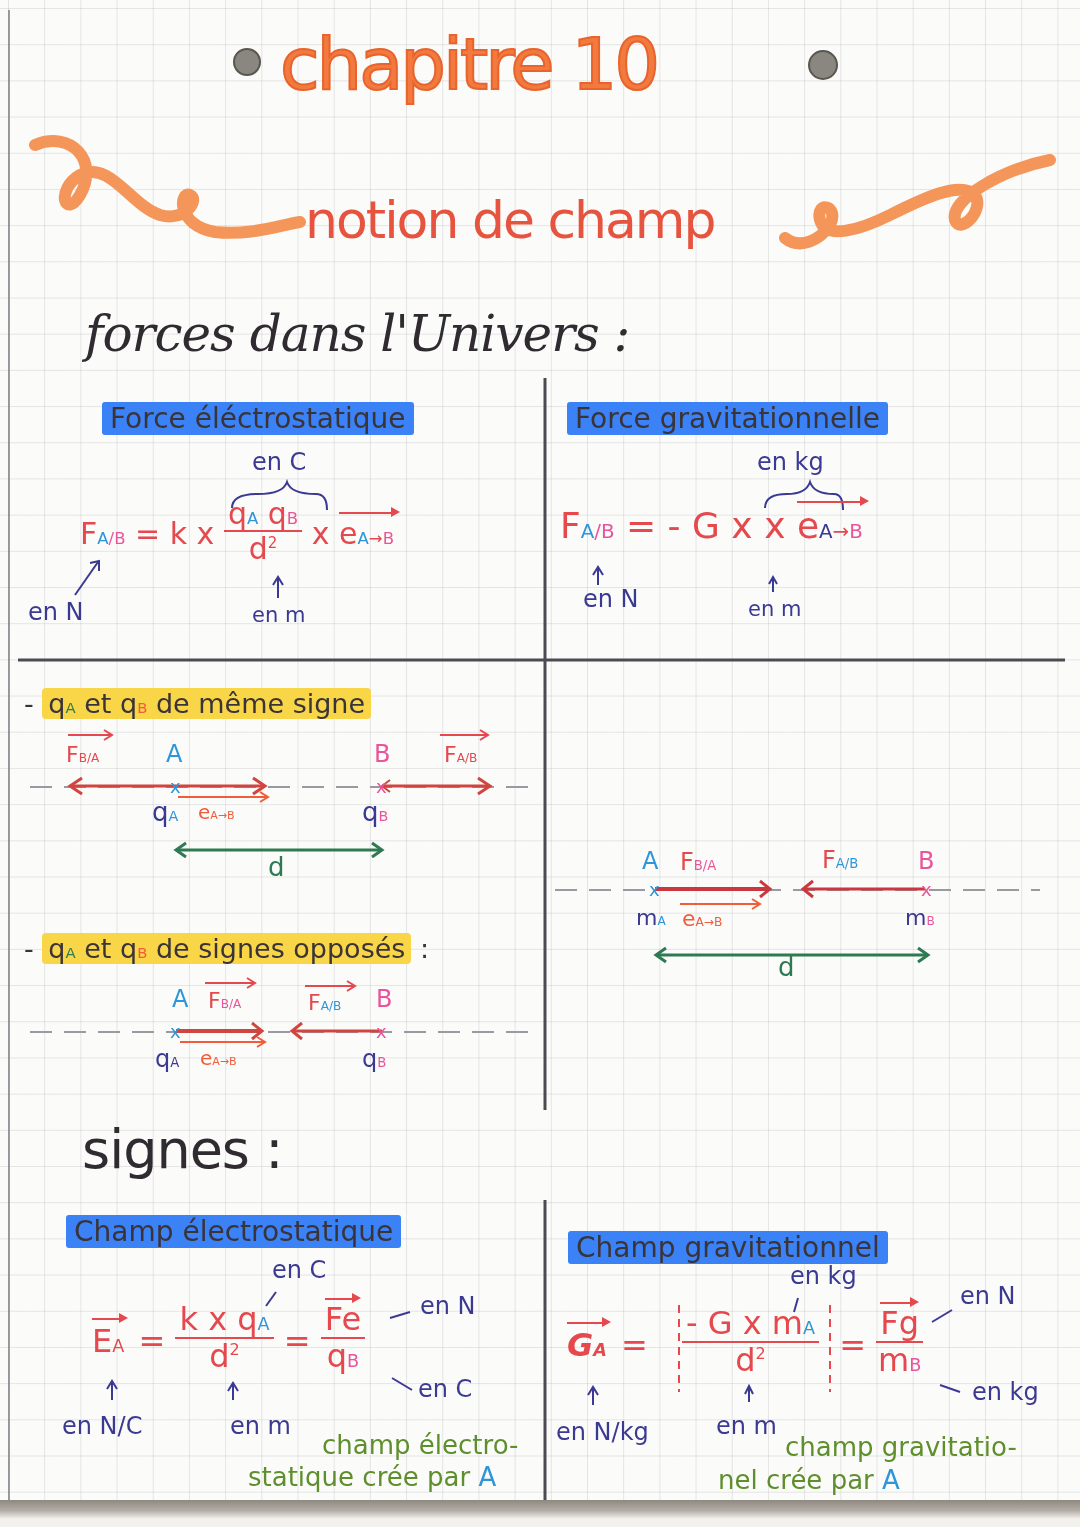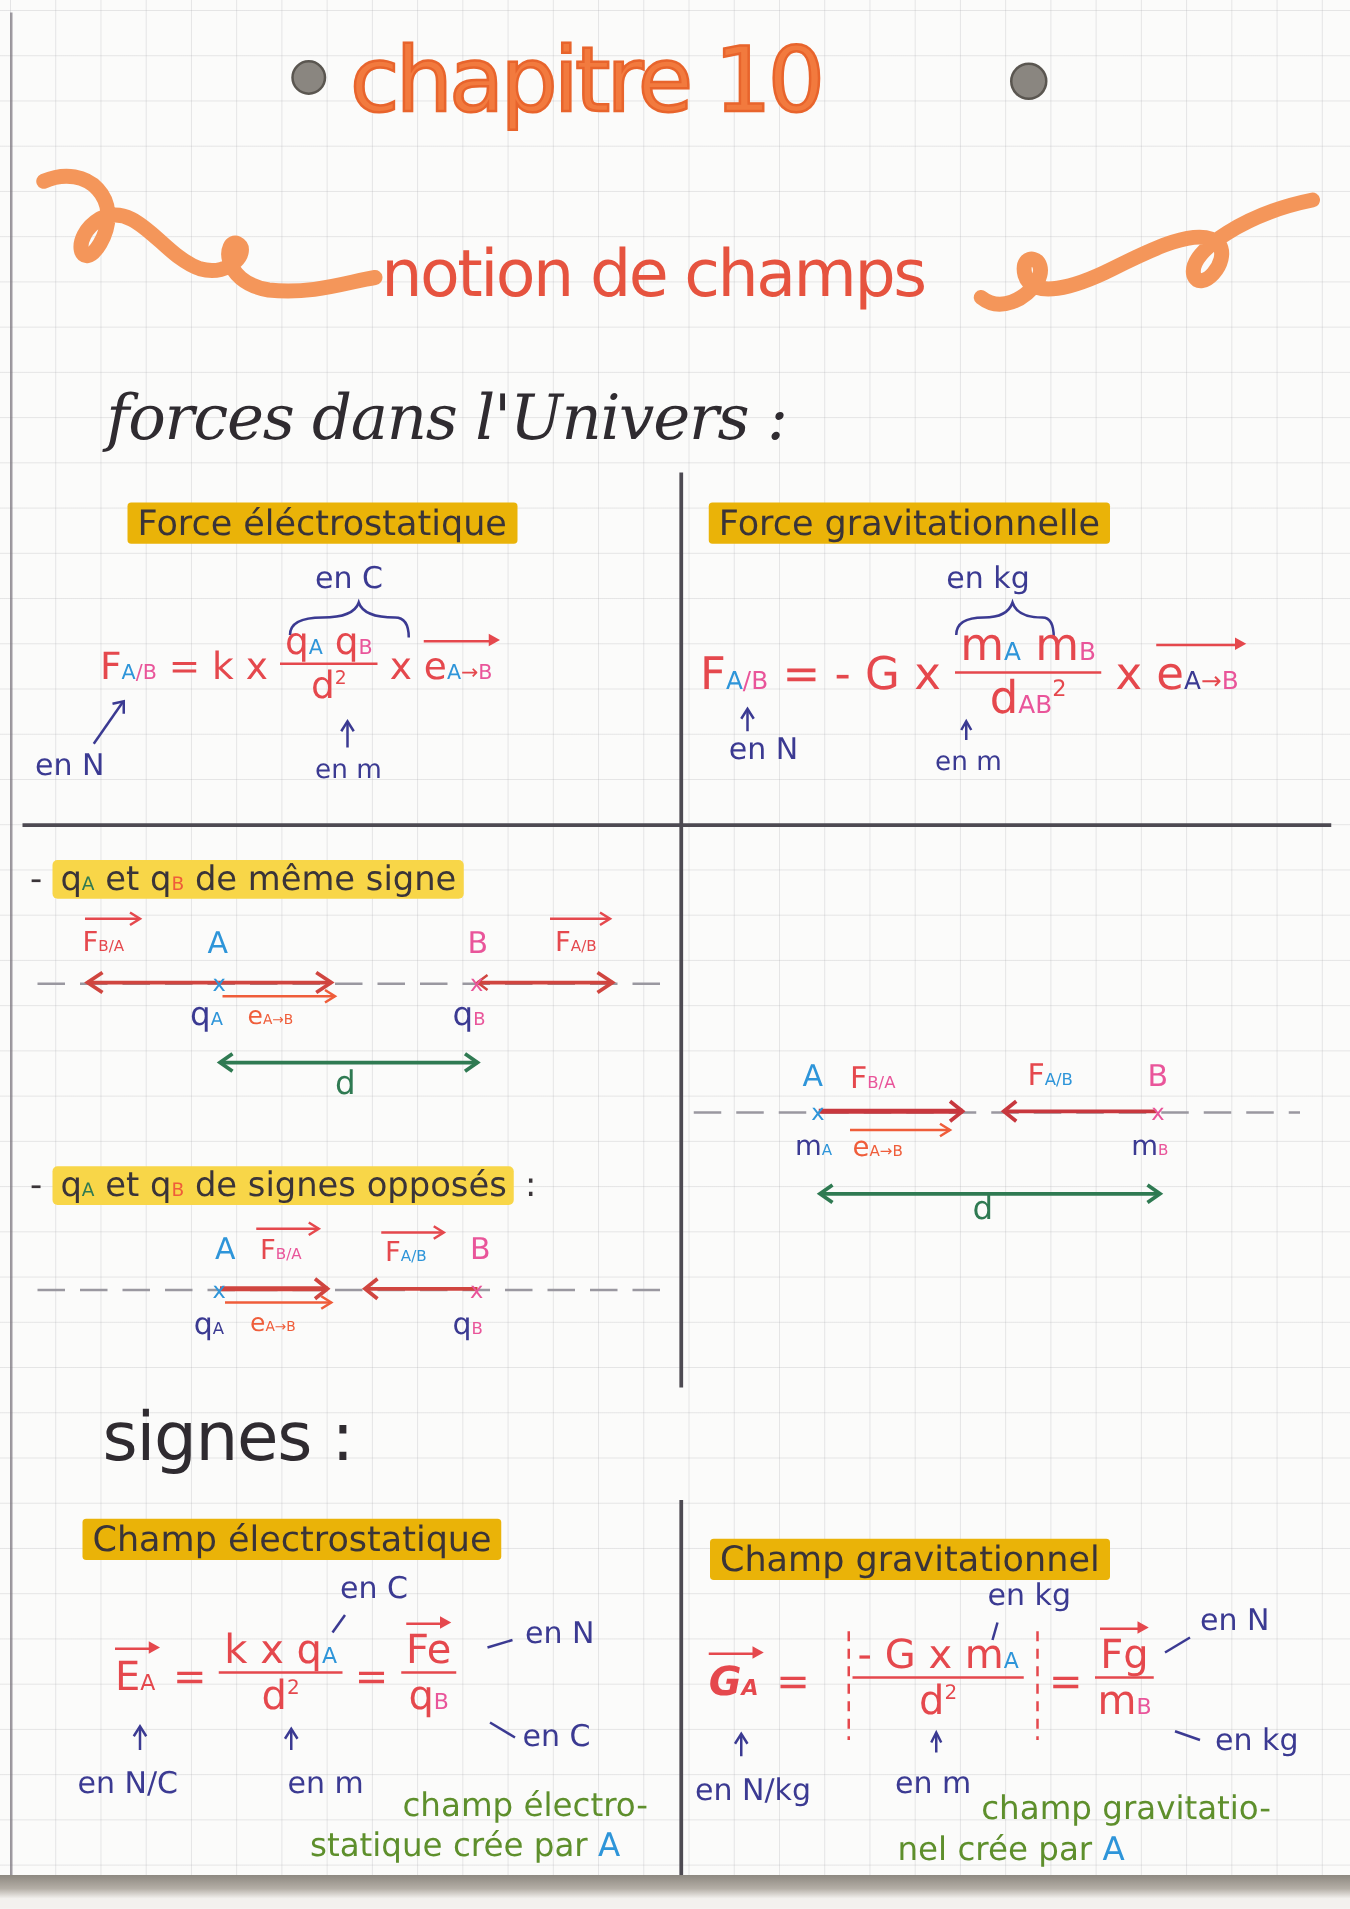--- a/index.html
+++ b/index.html
@@ -10,21 +10,21 @@
       linear-gradient(to right, rgba(170,170,175,.28) 1px, transparent 1px),
       linear-gradient(to bottom, rgba(170,170,175,.28) 1px, transparent 1px);
     background-size:36.2px 36.2px;background-position:8px 8px;}
   .margin-line{position:absolute;left:8px;top:10px;width:2px;height:1490px;background:#77727a;opacity:.7;}
   .bottom-edge{position:absolute;left:0;top:1500px;width:1080px;height:27px;background:linear-gradient(#8d8880,#b4aea6 40%,#f3f1ee 70%);}
   .abs{position:absolute;white-space:nowrap;}
   .title{font-family:"DejaVu Sans",sans-serif;font-weight:400;color:#f27a3e;font-size:72px;letter-spacing:-3px;
     -webkit-text-stroke:2px #e8642c;text-shadow:0 0 1px #ffb07a;}
   .subtitle{color:#e6533f;font-size:52px;letter-spacing:-2px;font-family:"DejaVu Sans",sans-serif;}
   .h1{font-family:"DejaVu Serif",serif;font-style:italic;font-size:50px;color:#2f2b30;letter-spacing:-1px;}
-  .h2{font-family:"DejaVu Sans",sans-serif;font-size:28px;color:#3a3438;background:#eab308;padding:0 8px;border-radius:3px;}
+  .h2{font-family:"DejaVu Sans",sans-serif;font-size:28px;color:#3a3438;background:#3b82f6;padding:0 8px;border-radius:3px;}
   .red{color:#e5484d;} .pink{color:#e9559a;} .blue{color:#2e95d9;} .navy{color:#3b3a92;} .green{color:#2f7a52;} .lgreen{color:#5e8f2c;} .orange{color:#ef5d3a;}
   .f{font-family:"DejaVu Sans",sans-serif;}
   .unit{font-size:24px;color:#3b3a92;}
   .sub{font-size:.55em;}
   .sup{font-size:.5em;vertical-align:super;}
   .hl{background:#f8d648;padding:0 6px;border-radius:4px;}
   .frac{display:inline-flex;flex-direction:column;align-items:center;vertical-align:middle;}
   .frac .num{border-bottom:2px solid #e5484d;padding:0 4px;line-height:1.1;}
   .frac .den{line-height:1.1;}
   .vec{position:relative;display:inline-block;}
@@ -119,21 +119,21 @@
   <line x1="749" y1="1402" x2="749" y2="1387" stroke="#3b3a92" stroke-width="2"></line>
   <path d="M745,1394 L749,1386 L753,1394" fill="none" stroke="#3b3a92" stroke-width="2"></path>
   <line x1="798" y1="1298" x2="794" y2="1312" stroke="#3b3a92" stroke-width="2"></line>
   <line x1="952" y1="1310" x2="932" y2="1322" stroke="#3b3a92" stroke-width="2"></line>
   <line x1="960" y1="1392" x2="940" y2="1385" stroke="#3b3a92" stroke-width="2"></line>
   <line x1="679" y1="1305" x2="679" y2="1392" stroke="#e5484d" stroke-width="2" stroke-dasharray="8,6"></line>
   <line x1="830" y1="1305" x2="830" y2="1392" stroke="#e5484d" stroke-width="2" stroke-dasharray="8,6"></line>
 </svg>
 
 <div class="abs title" style="left:280px;top:22px;">chapitre 10</div>
-<div class="abs subtitle" style="left:305px;top:190px;">notion de champs</div>
+<div class="abs subtitle" style="left:305px;top:190px;">notion de champ</div>
 
 <div class="abs h1" style="left:85px;top:305px;">forces dans l'Univers :</div>
 
 <div class="abs h2" style="left:102px;top:402px;">Force éléctrostatique</div>
 <div class="abs unit" style="left:252px;top:448px;">en C</div>
 <div class="abs red f" style="left:80px;top:505px;font-size:30px;">
   <span>F</span><span class="sub blue">A</span><span class="sub pink">/</span><span class="sub pink">B</span>
   <span>=</span>
   <span>k x</span>
   <span class="frac" style="margin-top:-8px;">
@@ -145,24 +145,20 @@
 </div>
 <div class="abs unit" style="left:28px;top:598px;">en N</div>
 <div class="abs unit" style="left:252px;top:603px;font-size:21px;">en m</div>
 
 <div class="abs h2" style="left:567px;top:402px;">Force gravitationnelle</div>
 <div class="abs unit" style="left:757px;top:448px;">en kg</div>
 <div class="abs red f" style="left:560px;top:505px;font-size:36px;">
   <span>F</span><span class="sub blue">A</span><span class="sub pink">/</span><span class="sub pink">B</span>
   <span>=</span>
   <span>- G x</span>
-  <span class="frac" style="margin-top:-8px;">
-    <span class="num"><span>m</span><span class="sub blue">A</span> <span>m</span><span class="sub pink">B</span></span>
-    <span class="den"><span>d</span><span class="sub pink">AB</span><span class="sup">2</span></span>
-  </span>
   <span>x</span>
   <span class="vec" style="padding-right:6px;"><span>e</span><span class="sub navy">A</span><span class="sub">→</span><span class="sub pink">B</span></span>
 </div>
 <div class="abs unit" style="left:583px;top:585px;">en N</div>
 <div class="abs unit" style="left:748px;top:597px;font-size:21px;">en m</div>
 
 <div class="abs f navy" style="left:24px;top:688px;font-size:27px;color:#3a3438;">
   <span>- </span><span class="hl"><span>q</span><span class="sub green">A</span><span> et </span><span>q</span><span class="sub orange">B</span><span> de même signe</span></span>
 </div>
 <div class="abs red f" style="left:66px;top:742px;font-size:22px;"><span>F</span><span class="sub">B/A</span></div>

